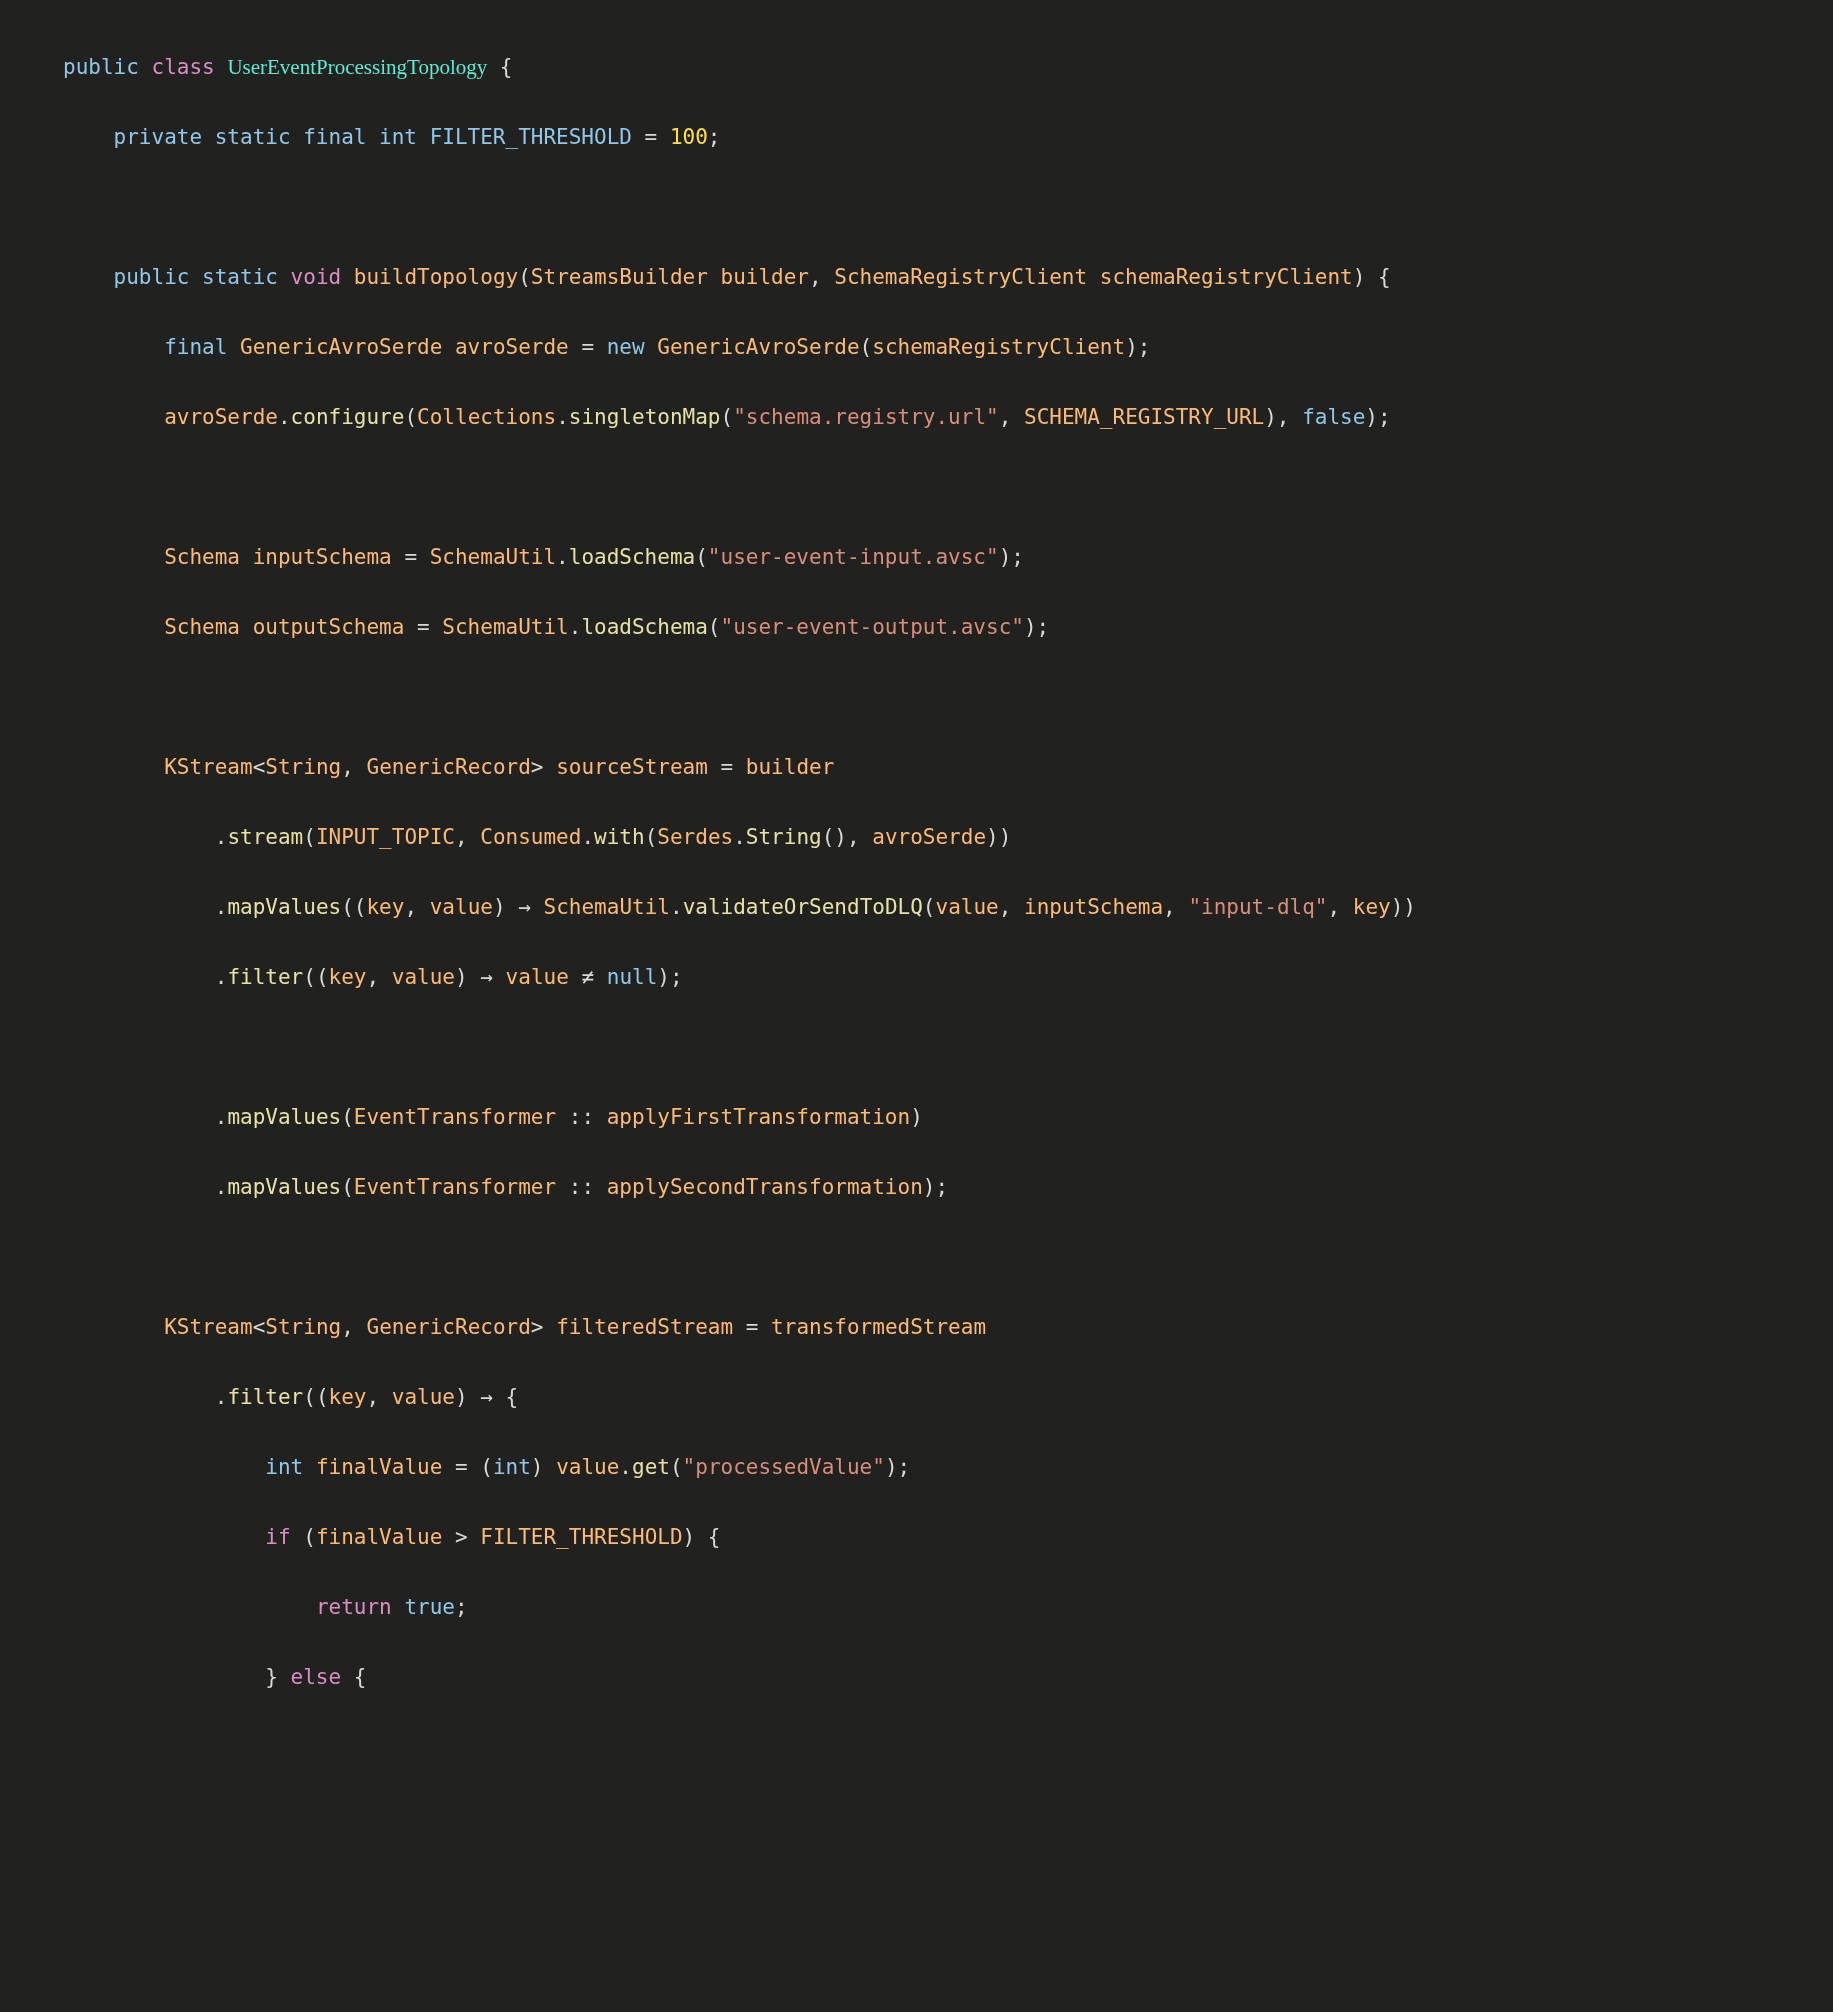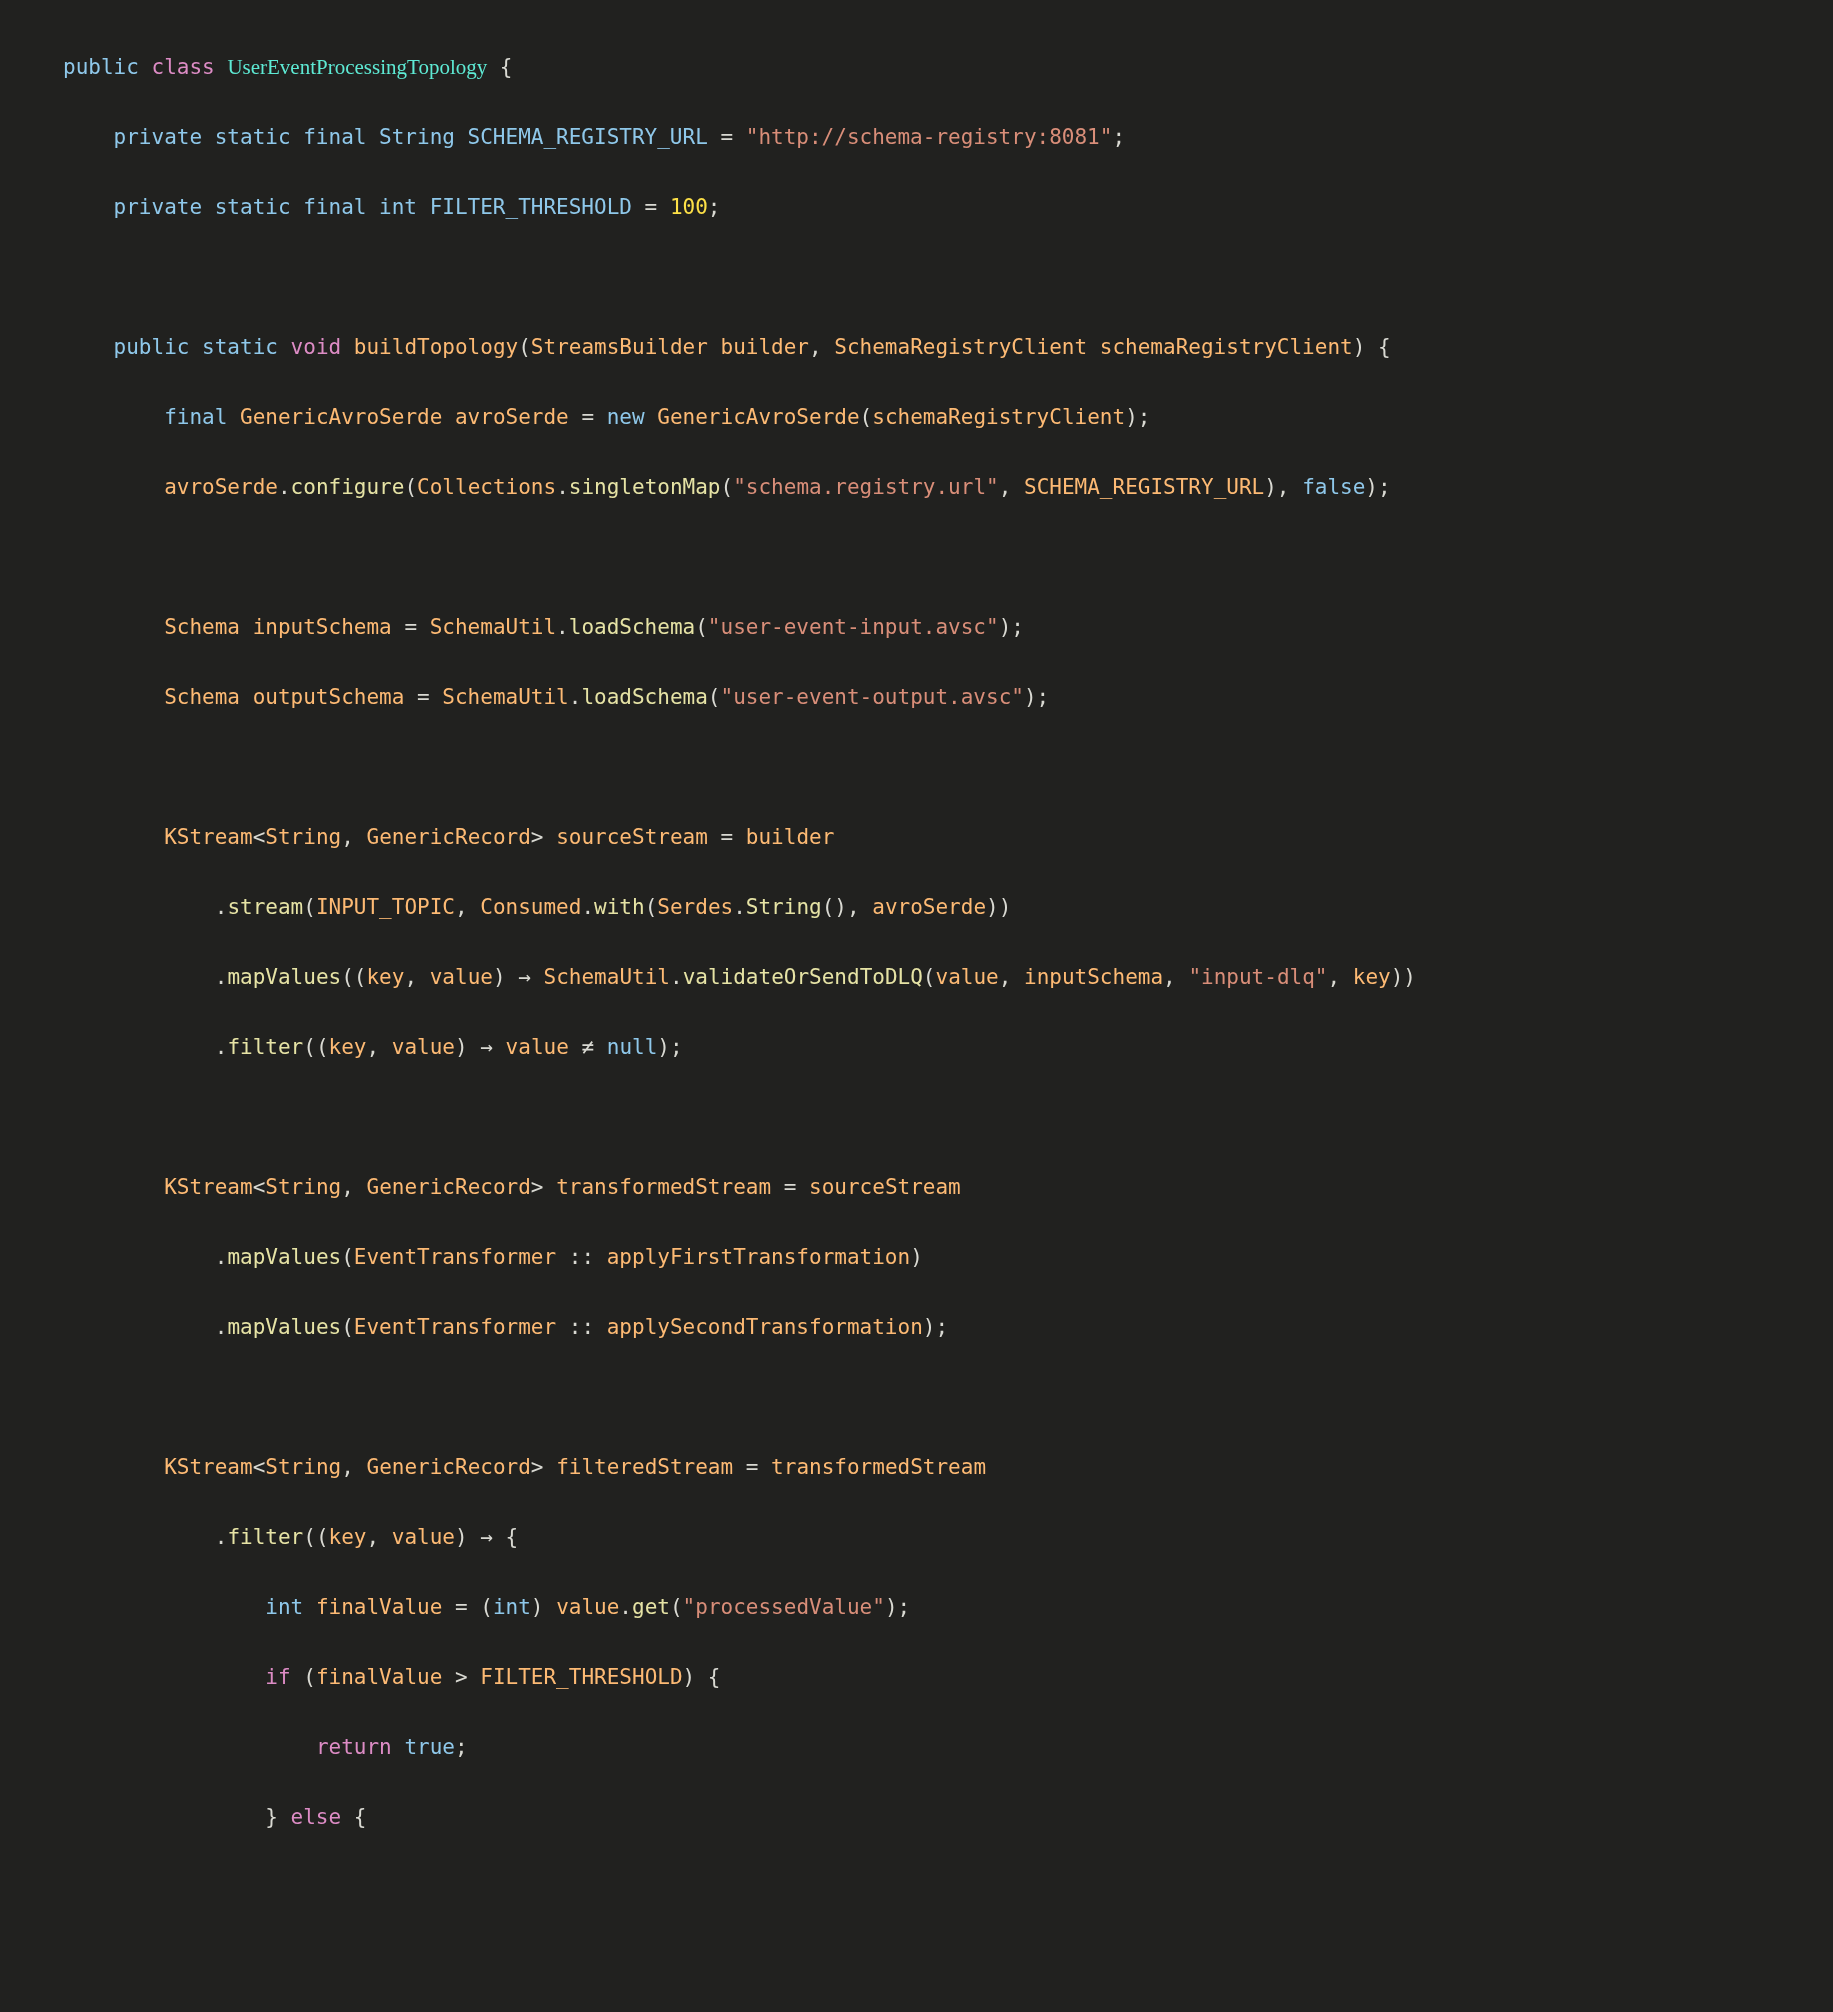--- a/index.html
+++ b/index.html
@@ -42,36 +42,34 @@
   .str  { color: #d98e79; }            
   .num  { color: #fde047; }            
   .pun  { color: #d9d9d2; }            
   .op   { color: #d9d9d2; }            
 </style>
 </head>
 <body>
 
 <div id="code-surface">
   <pre id="code-block"><span class="ln"><span class="kw">public</span><span class="pun"> </span><span class="kwp">class</span><span class="pun"> </span><span class="cls">UserEventProcessingTopology</span><span class="pun"> {</span></span>
-<span class="ln"><span class="kw">    private static final String SCHEMA_REGISTRY_URL</span><span class="pun"> = </span><span class="str">"http://schema-registry:8081"</span><span class="pun">;</span></span>
 <span class="ln"><span class="kw">    private static final int FILTER_THRESHOLD</span><span class="pun"> = </span><span class="num">100</span><span class="pun">;</span></span>
 <span class="ln">​</span>
 <span class="ln"><span class="pun">    </span><span class="kw">public static </span><span class="kwp">void</span><span class="type"> buildTopology</span><span class="pun">(</span><span class="type">StreamsBuilder builder</span><span class="pun">, </span><span class="type">SchemaRegistryClient schemaRegistryClient</span><span class="pun">) {</span></span>
 <span class="ln"><span class="pun">        </span><span class="kw">final</span><span class="pun"> </span><span class="type">GenericAvroSerde avroSerde</span><span class="pun"> = </span><span class="kw">new</span><span class="pun"> </span><span class="type">GenericAvroSerde</span><span class="pun">(</span><span class="type">schemaRegistryClient</span><span class="pun">);</span></span>
 <span class="ln"><span class="pun">        </span><span class="type">avroSerde</span><span class="pun">.</span><span class="fn">configure</span><span class="pun">(</span><span class="type">Collections</span><span class="pun">.</span><span class="fn">singletonMap</span><span class="pun">(</span><span class="str">"schema.registry.url"</span><span class="pun">, </span><span class="type">SCHEMA_REGISTRY_URL</span><span class="pun">), </span><span class="kw">false</span><span class="pun">);</span></span>
 <span class="ln">​</span>
 <span class="ln"><span class="pun">        </span><span class="type">Schema inputSchema</span><span class="pun"> = </span><span class="type">SchemaUtil</span><span class="pun">.</span><span class="fn">loadSchema</span><span class="pun">(</span><span class="str">"user-event-input.avsc"</span><span class="pun">);</span></span>
 <span class="ln"><span class="pun">        </span><span class="type">Schema outputSchema</span><span class="pun"> = </span><span class="type">SchemaUtil</span><span class="pun">.</span><span class="fn">loadSchema</span><span class="pun">(</span><span class="str">"user-event-output.avsc"</span><span class="pun">);</span></span>
 <span class="ln">​</span>
 <span class="ln"><span class="pun">        </span><span class="type">KStream</span><span class="pun">&lt;</span><span class="type">String</span><span class="pun">, </span><span class="type">GenericRecord</span><span class="pun">&gt; </span><span class="type">sourceStream</span><span class="pun"> = </span><span class="type">builder</span></span>
 <span class="ln"><span class="pun">            .</span><span class="fn">stream</span><span class="pun">(</span><span class="type">INPUT_TOPIC</span><span class="pun">, </span><span class="type">Consumed</span><span class="pun">.</span><span class="fn">with</span><span class="pun">(</span><span class="type">Serdes</span><span class="pun">.</span><span class="fn">String</span><span class="pun">(), </span><span class="type">avroSerde</span><span class="pun">))</span></span>
 <span class="ln"><span class="pun">            .</span><span class="fn">mapValues</span><span class="pun">((</span><span class="type">key</span><span class="pun">, </span><span class="type">value</span><span class="pun">) </span><span class="op">→</span><span class="pun"> </span><span class="type">SchemaUtil</span><span class="pun">.</span><span class="fn">validateOrSendToDLQ</span><span class="pun">(</span><span class="type">value</span><span class="pun">, </span><span class="type">inputSchema</span><span class="pun">, </span><span class="str">"input-dlq"</span><span class="pun">, </span><span class="type">key</span><span class="pun">))</span></span>
 <span class="ln"><span class="pun">            .</span><span class="fn">filter</span><span class="pun">((</span><span class="type">key</span><span class="pun">, </span><span class="type">value</span><span class="pun">) </span><span class="op">→</span><span class="pun"> </span><span class="type">value</span><span class="pun"> </span><span class="op">≠</span><span class="pun"> </span><span class="kw">null</span><span class="pun">);</span></span>
 <span class="ln">​</span>
-<span class="ln"><span class="pun">        </span><span class="type">KStream</span><span class="pun">&lt;</span><span class="type">String</span><span class="pun">, </span><span class="type">GenericRecord</span><span class="pun">&gt; </span><span class="type">transformedStream</span><span class="pun"> = </span><span class="type">sourceStream</span></span>
 <span class="ln"><span class="pun">            .</span><span class="fn">mapValues</span><span class="pun">(</span><span class="type">EventTransformer</span><span class="pun"> :: </span><span class="type">applyFirstTransformation</span><span class="pun">)</span></span>
 <span class="ln"><span class="pun">            .</span><span class="fn">mapValues</span><span class="pun">(</span><span class="type">EventTransformer</span><span class="pun"> :: </span><span class="type">applySecondTransformation</span><span class="pun">);</span></span>
 <span class="ln">​</span>
 <span class="ln"><span class="pun">        </span><span class="type">KStream</span><span class="pun">&lt;</span><span class="type">String</span><span class="pun">, </span><span class="type">GenericRecord</span><span class="pun">&gt; </span><span class="type">filteredStream</span><span class="pun"> = </span><span class="type">transformedStream</span></span>
 <span class="ln"><span class="pun">            .</span><span class="fn">filter</span><span class="pun">((</span><span class="type">key</span><span class="pun">, </span><span class="type">value</span><span class="pun">) </span><span class="op">→</span><span class="pun"> {</span></span>
 <span class="ln"><span class="pun">                </span><span class="kw">int</span><span class="pun"> </span><span class="type">finalValue</span><span class="pun"> = (</span><span class="kw">int</span><span class="pun">) </span><span class="type">value</span><span class="pun">.</span><span class="fn">get</span><span class="pun">(</span><span class="str">"processedValue"</span><span class="pun">);</span></span>
 <span class="ln"><span class="pun">                </span><span class="kwp">if</span><span class="pun"> (</span><span class="type">finalValue</span><span class="pun"> &gt; </span><span class="type">FILTER_THRESHOLD</span><span class="pun">) {</span></span>
 <span class="ln"><span class="pun">                    </span><span class="kwp">return</span><span class="pun"> </span><span class="kw">true</span><span class="pun">;</span></span>
 <span class="ln"><span class="pun">                } </span><span class="kwp">else</span><span class="pun"> {</span></span>
 

